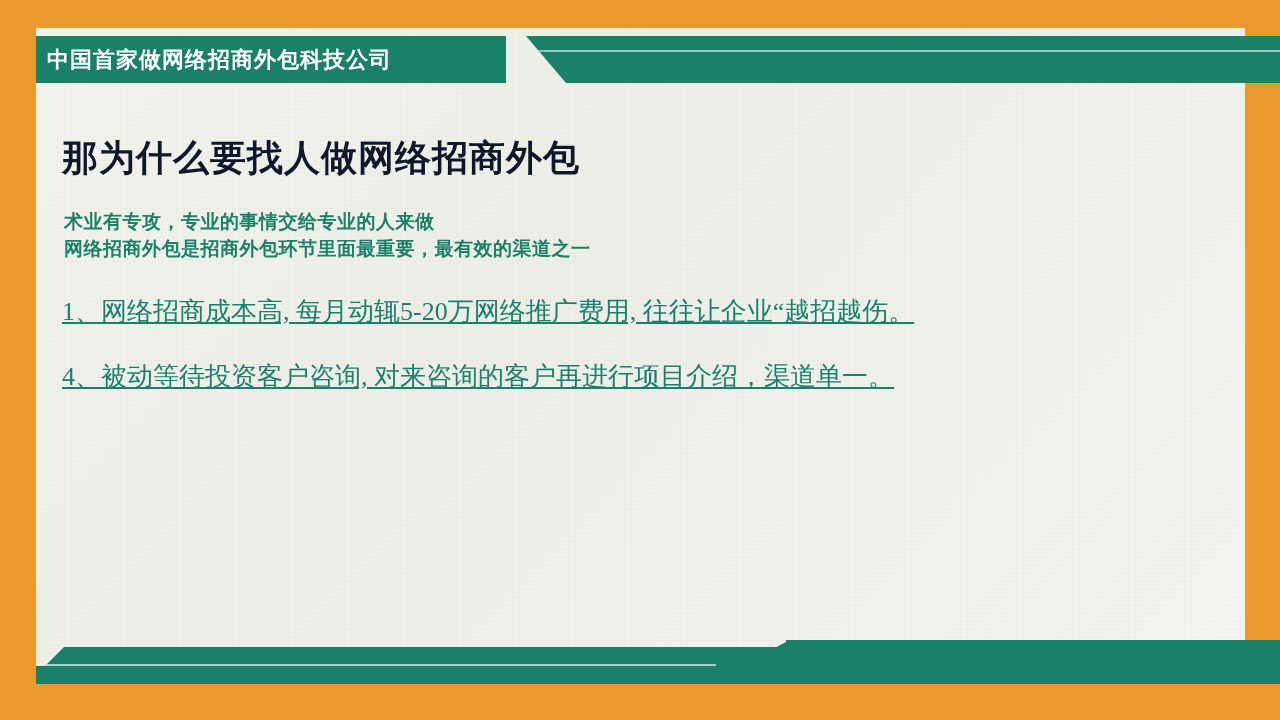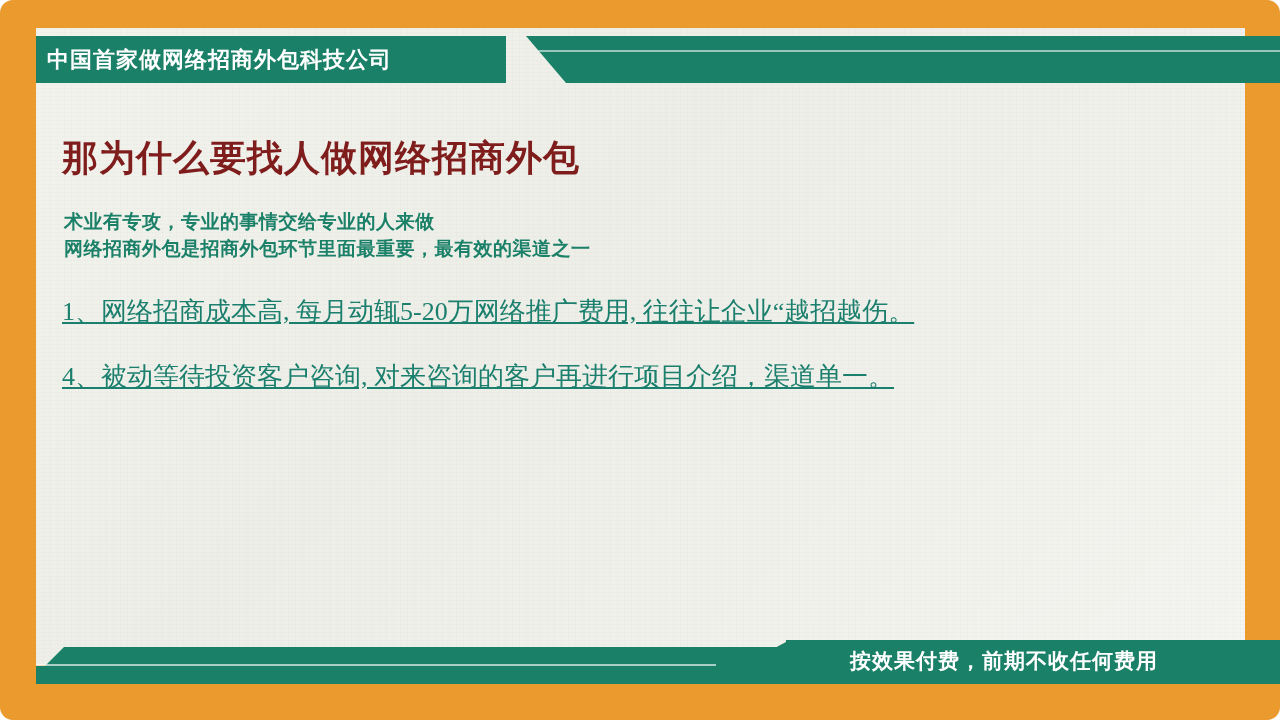--- a/index.html
+++ b/index.html
@@ -7,21 +7,20 @@
     padding: 0;
     background: #ffffff;
   }
   .slide {
     position: relative;
     width: 1280px;
     height: 720px;
     overflow: hidden;
     background: #eb9a2e;
     font-family: "Liberation Sans", "DejaVu Sans", sans-serif;
-    border-radius: 13px;
   }
 
   
   .paper {
     position: absolute;
     left: 36px;
     top: 28px;
     width: 1209px;
     height: 637px;
     background:
@@ -91,21 +90,21 @@
     letter-spacing: 1px;
     line-height: 32px;
     white-space: nowrap;
   }
 
   
   .main-title {
     position: absolute;
     left: 62px;
     top: 136px;
-    color: #7f1d1d;
+    color: #0f172a;
     font-size: 36px;
     font-weight: bold;
     letter-spacing: 1px;
     line-height: 44px;
     white-space: nowrap;
   }
   .sub-lines {
     position: absolute;
     left: 64px;
     top: 208px;
@@ -217,15 +216,14 @@
     <div class="body-item">1、网络招商成本高, 每月动辄5-20万网络推广费用, 往往让企业“越招越伤。</div>
     <div class="body-item">4、被动等待投资客户咨询, 对来咨询的客户再进行项目介绍，渠道单一。</div>
   </div>
 
   <div class="bottom-band-wrap">
     <div class="bottom-band"></div>
   </div>
   <div class="bottom-band2"></div>
   <div class="bottom-band-line"></div>
   <div class="bottom-band-right"></div>
-  <div class="footer-text">按效果付费，前期不收任何费用</div>
 
 </div>
 
 </body></html>

